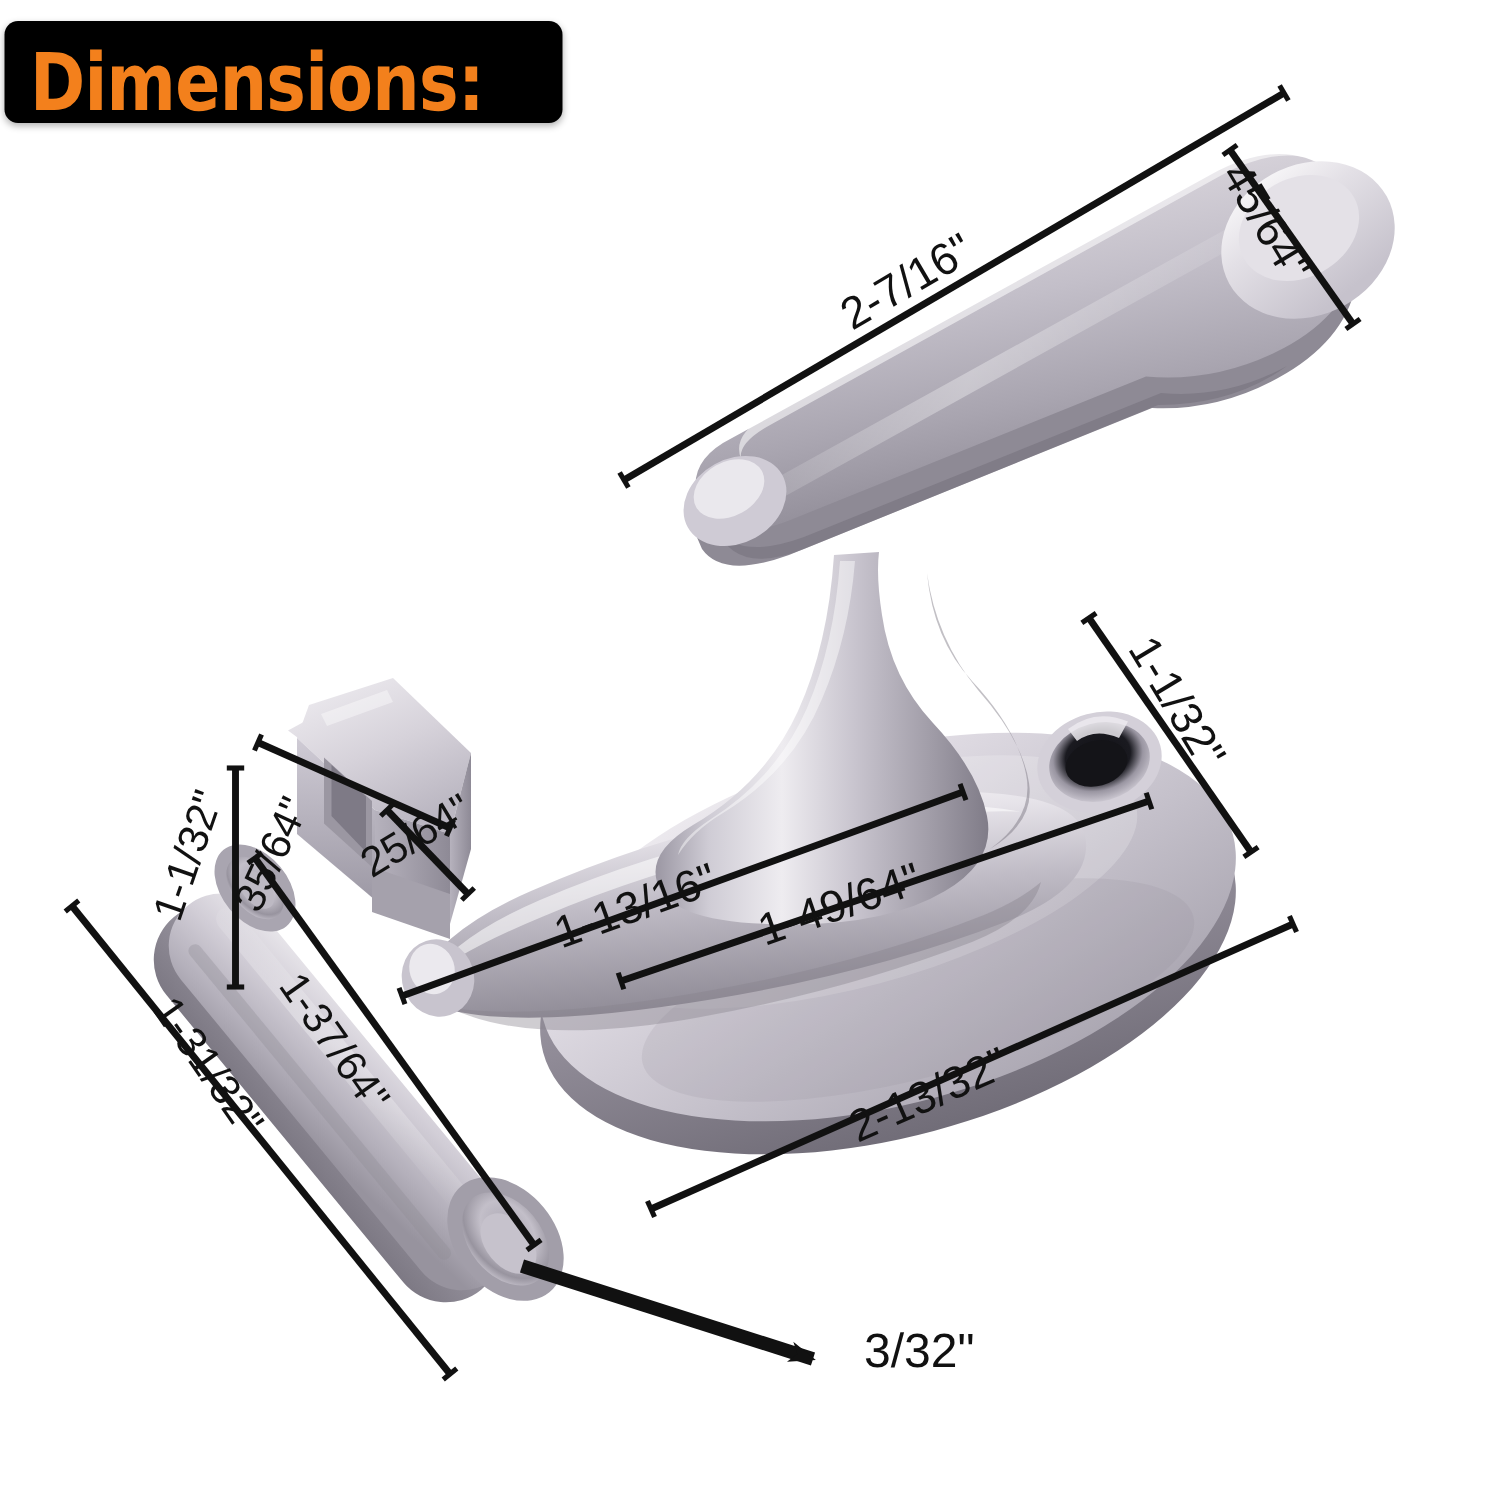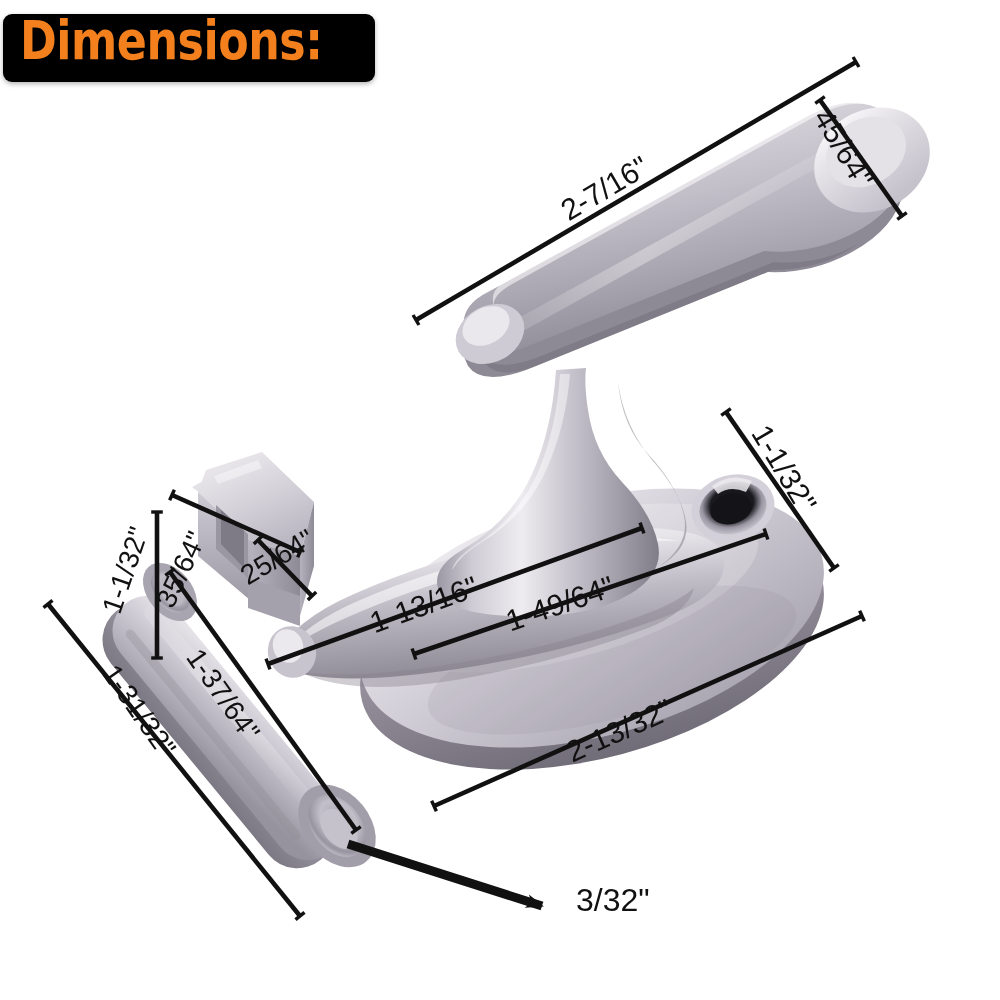--- a/index.html
+++ b/index.html
@@ -25,21 +25,21 @@
   
   #badge {
     position: absolute;
     left: 3px;
     top: 14px;
     width: 372px;
     height: 68px;
     background: #000000;
     border-radius: 9px;
     display: flex;
-    align-items: flex-start;
+    align-items: flex-end;
     justify-content: flex-start;
     box-shadow: 0 2px 5px rgba(0,0,0,0.30);
   }
   #badge-text {
     color: #F3801C;
     font-family: "Liberation Sans Narrow", "DejaVu Sans Condensed", "Liberation Sans", sans-serif;
     font-weight: 700;
     font-size: 53px;
     letter-spacing: -0.5px;
     margin-left: 17px;

